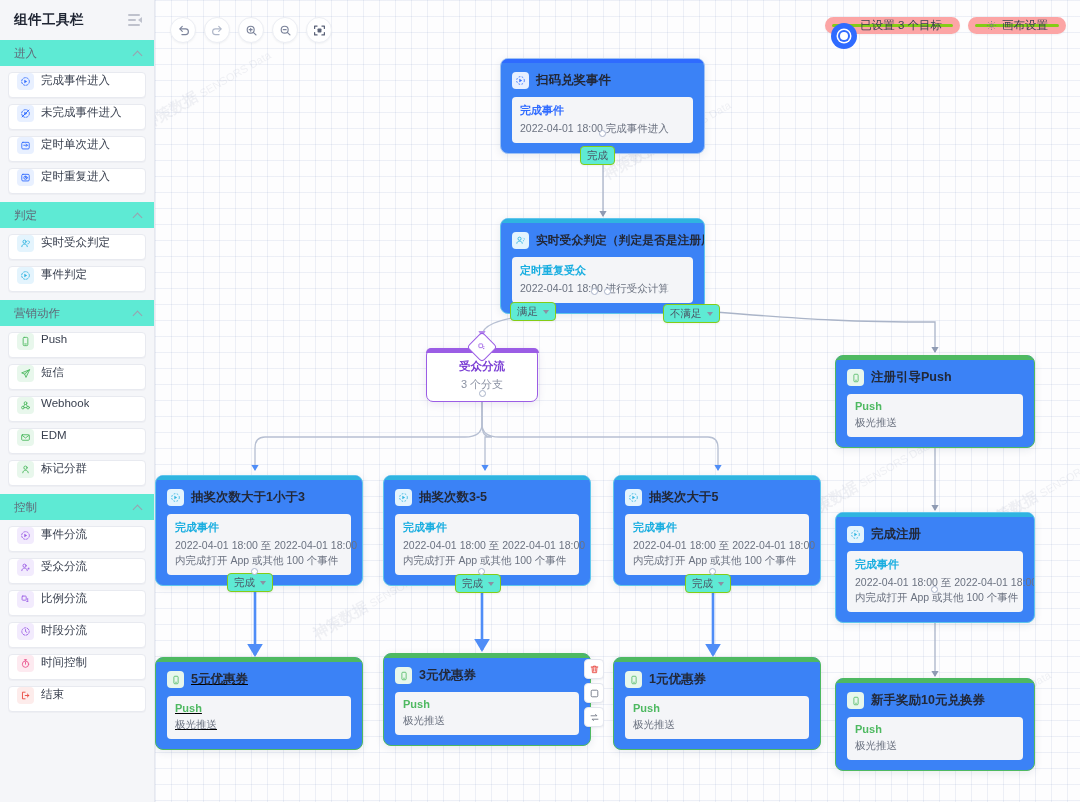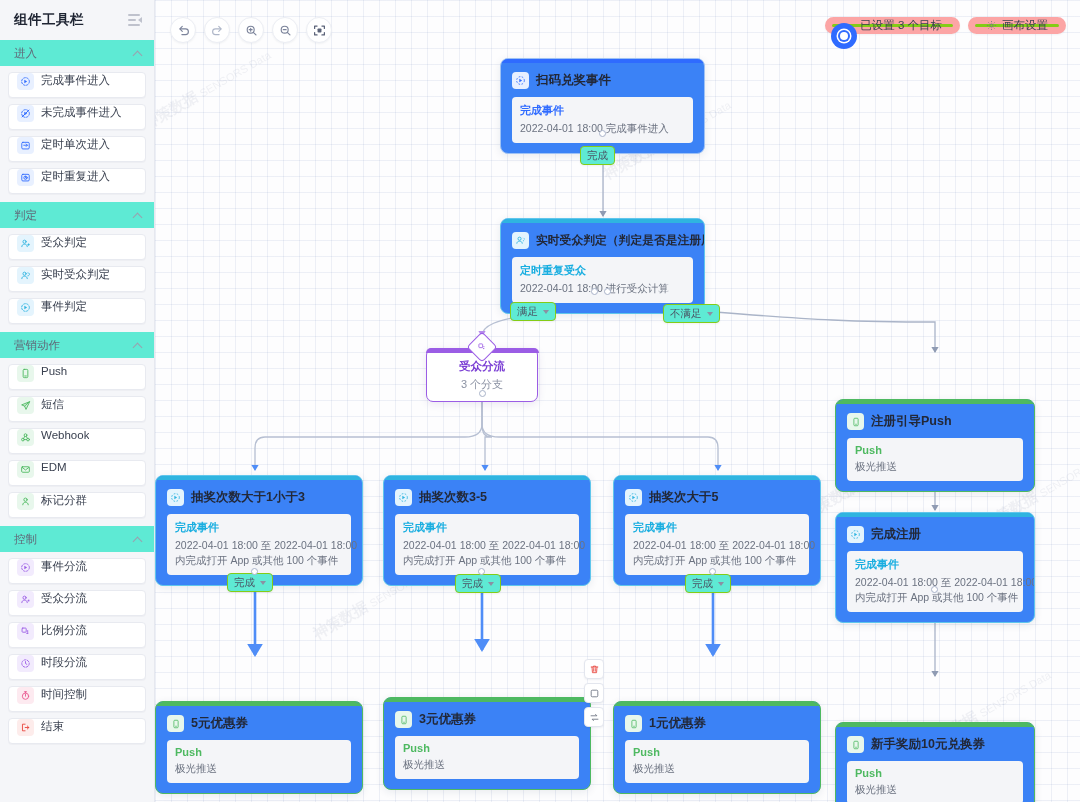--- a/index.html
+++ b/index.html
@@ -115,21 +115,21 @@
   .node .n-ico { width: 17px; height: 17px; border-radius: 4px; display: flex; align-items: center; justify-content: center; flex: 0 0 auto; }
   .node .n-title { font-size: 12.5px; font-weight: bold; color: #222838; white-space: nowrap; }
   .node .detail { background: #f4f5f8; border-radius: 4px; padding: 6px 8px 7px 8px; }
   .node .d-head { font-size: 11px; font-weight: bold; margin-bottom: 3px; }
   .node .d-line { font-size: 10.5px; color: #6b7280; line-height: 1.45; white-space: nowrap; }
 
   .n-blue  { border: 1px solid #9ec2f5; }
   .n-blue .topbar { background: #2f6bff; }
   .n-cyan  { border: 1px solid #5fc6ec; }
   .n-cyan .topbar { background: #2fb4e0; }
-  .n-green { border: 1.5px solid #4eb961; margin-top: 44px; }
+  .n-green { border: 1.5px solid #4eb961; }
   .n-green .topbar { background: #4eb961; }
   .d-blue  { color: #2f6bff; }
   .d-cyan  { color: #19aee0; }
   .d-green { color: #4eb961; }
 
   
   .split-node {
     position: absolute; z-index: 6; width: 112px; border: 1.5px solid #9b5de5;
     border-radius: 7px; background: #fff; text-align: center; padding: 10px 0 9px;
     box-shadow: 0 2px 8px rgba(70,30,130,.10);
@@ -223,30 +223,20 @@
               </svg>
             </span>
             <span class="ti-label">定时重复进入</span>
           </div>
         </div>
         <div class="group-head">
           <span>判定</span>
           <span class="chev"></span>
         </div>
         <div class="group-body">
-          <div class="tool-item">
-            <span class="ti-ico ico-cyan">
-              <svg width="11" height="11" viewBox="0 0 16 16" fill="none" stroke="#2fb4e0" stroke-width="1.3" stroke-linecap="round" stroke-linejoin="round">
-                <circle cx="6.6" cy="5.4" r="2.3"></circle>
-                <path d="M2.6 12.6c0-2.3 1.8-3.6 4-3.6s4 1.3 4 3.6"></path>
-                <path d="M11.4 9.6h2.2M12.5 8.5v2.2"></path>
-              </svg>
-            </span>
-            <span class="ti-label">受众判定</span>
-          </div>
           <div class="tool-item">
             <span class="ti-ico ico-cyan">
               <svg width="11" height="11" viewBox="0 0 16 16" fill="none" stroke="#2fb4e0" stroke-width="1.3" stroke-linecap="round" stroke-linejoin="round">
                 <circle cx="6.6" cy="5.4" r="2.3"></circle>
                 <path d="M2.6 12.6c0-2.3 1.8-3.6 4-3.6s4 1.3 4 3.6"></path>
                 <path d="M11.5 8.5a2.2 2.2 0 1 0 0-4.4" stroke-dasharray="1.6 1.4"></path>
               </svg>
             </span>
             <span class="ti-label">实时受众判定</span>
           </div>
@@ -652,21 +642,21 @@
         </div>
         <div class="detail">
           <div class="d-head d-cyan">完成事件</div>
           <div class="d-line">2022-04-01 18:00 至 2022-04-01 18:00</div>
           <div class="d-line">内完成打开 App 或其他 100 个事件</div>
         </div>
       </div>
     </div>
     <div class="port" style="left:776px; top:586px;"></div>
 
-    <div class="node n-green" style="left:0px; top:657px; width:208px;">
+    <div class="node n-green" style="left:0px; top:657px; width:208px;text-decoration:underline;">
       <div class="topbar"></div>
       <div class="body">
         <div class="title-row">
           <span class="n-ico ico-green">
             <svg width="10" height="10" viewBox="0 0 16 16" fill="none" stroke="#4eb961" stroke-width="1.3">
               <rect x="4.6" y="2" width="6.8" height="12" rx="1.5"></rect>
                 <path d="M6.8 11.6h2.4"></path>
             </svg>
           </span>
           <span class="n-title">5元优惠券</span>

